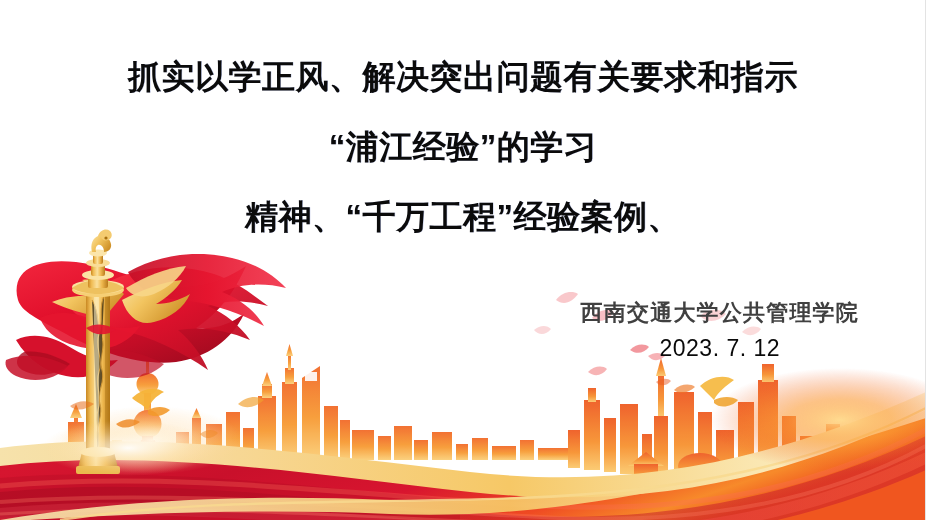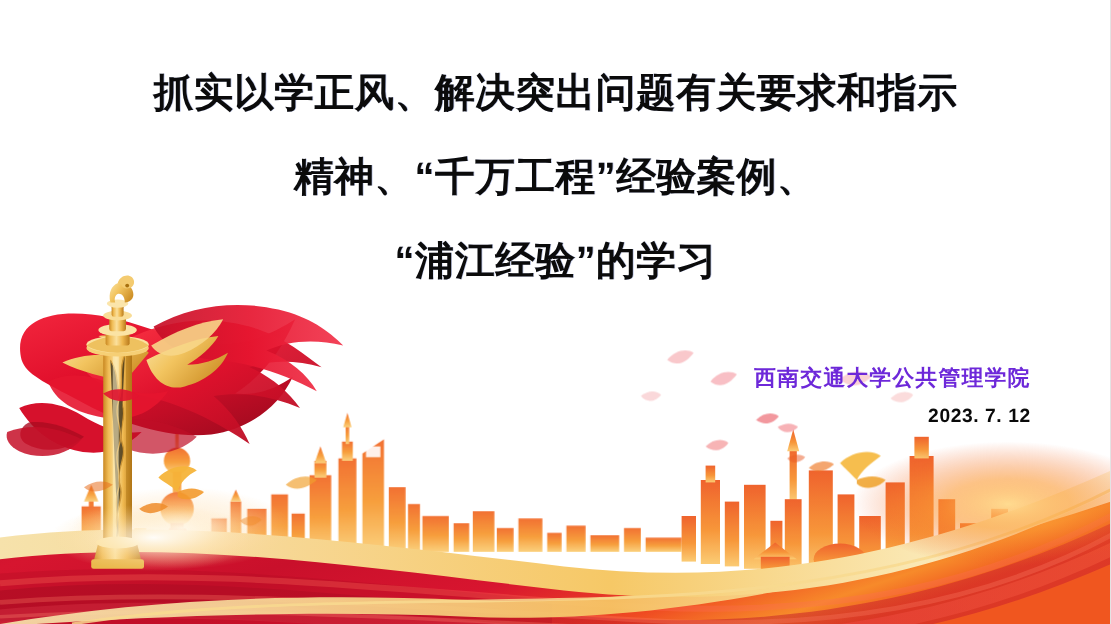--- a/index.html
+++ b/index.html
@@ -36,39 +36,38 @@
 
   
   .subtitle-block{
     position:absolute;
     right:66px;top:300px;
     text-align:center;
     z-index:40;
   }
   .sub-line{
     display:block;
-    color:#6d28d9;
-    font-family:Liberation Sans, sans-serif;
-    font-size:18px;
+    color:#404040;
+    font-family:Liberation Mono, monospace;
+    font-size:22px;
     font-weight:700;
     letter-spacing:1.2px;
     line-height:30px;
     white-space:nowrap;
   }
   .sub-date{
     display:block;
     color:#0a0a0a;
     font-family:"Liberation Sans","DejaVu Sans",sans-serif;
-    font-size:16px;
-    font-weight:700;
+    font-size:23px;
+    font-weight:400;
     letter-spacing:0.5px;
     line-height:32px;
     margin-top:2px;
     white-space:nowrap;
-    text-align:right;
   }
 
   
   .art{position:absolute;left:0;top:0;width:926px;height:520px;pointer-events:none;}
   .art svg{display:block;width:926px;height:520px;}
   #layer-skyline{z-index:10;}
   #layer-ribbon{z-index:20;}
   #layer-emblem{z-index:30;}
   #layer-petals{z-index:32;}
 </style>
@@ -393,22 +392,22 @@
         <path d="M656,382 C661,378 668,378 671,381 C667,386 660,387 656,382 Z" fill="#ea5b26" opacity="0.6"></path>
 
         <path d="M238,404 C246,396 258,395 264,400 C256,407 246,410 238,404 Z" fill="#f0a02e" opacity="0.8"></path>
         <path d="M200,434 C206,429 214,429 218,433 C212,439 205,440 200,434 Z" fill="#ef8a28" opacity="0.6"></path>
       </g>
     </svg>
   </div>
 
   <div class="title-block">
     <span class="title-line">抓实以学正风、解决突出问题有关要求和指示</span>
+    <span class="title-line">“浦江经验”的学习</span>
     <span class="title-line">精神、“千万工程”经验案例、</span>
-    <span class="title-line">“浦江经验”的学习</span>
   </div>
 
   <div class="subtitle-block">
     <span class="sub-line">西南交通大学公共管理学院</span>
     <span class="sub-date">2023. 7. 12</span>
   </div>
 
 </div>
 
 </body></html>

